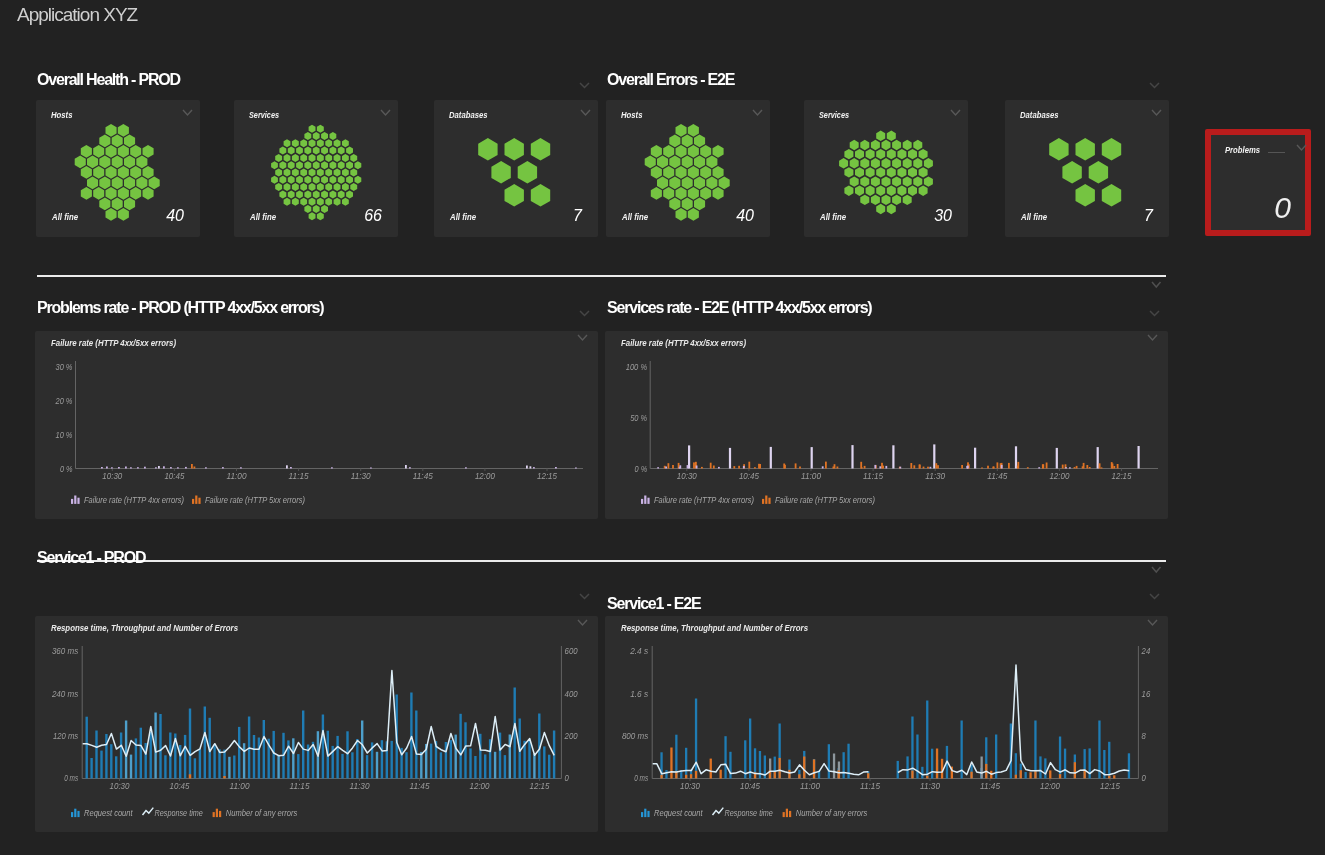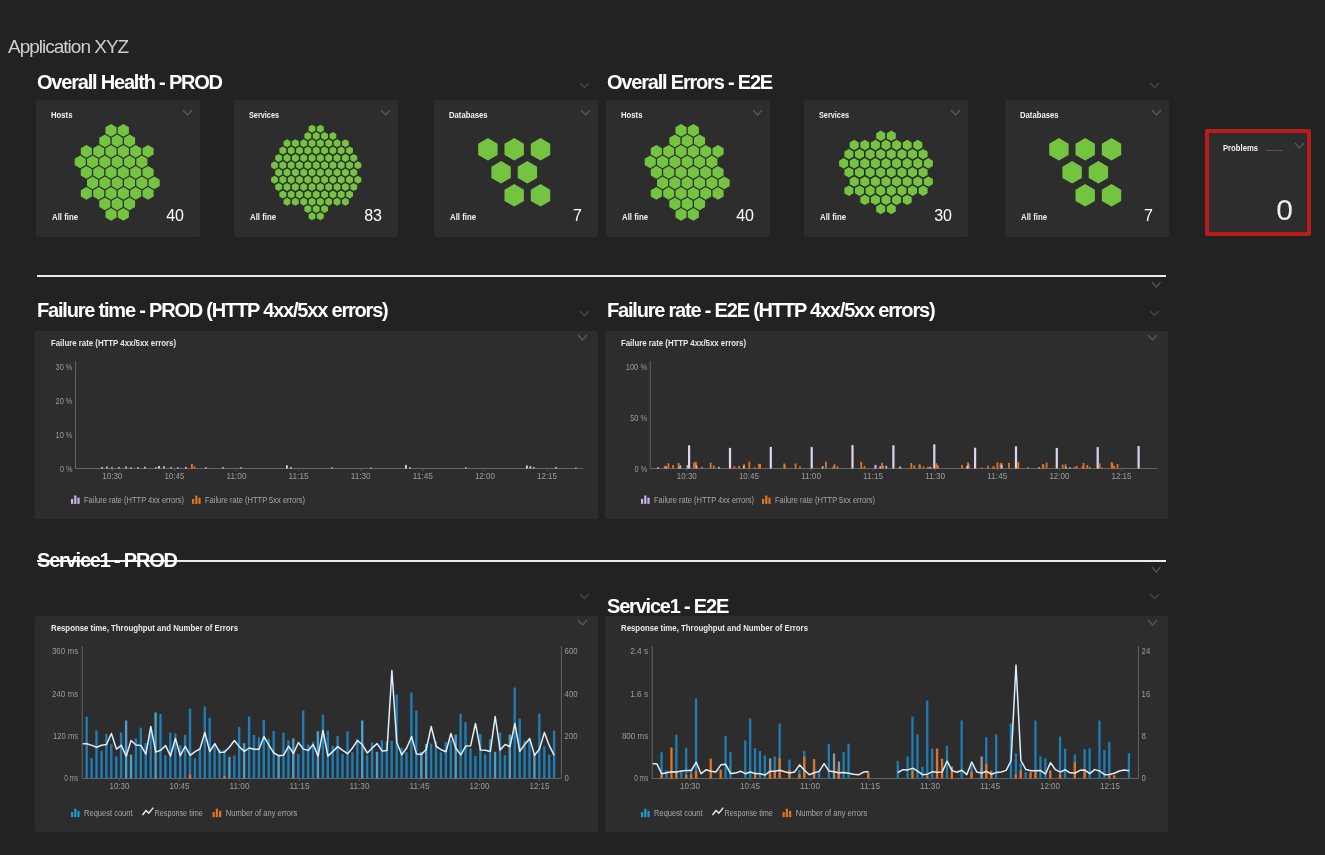--- a/index.html
+++ b/index.html
@@ -1,19 +1,19 @@
 <!DOCTYPE html>
 <html><head><meta charset="utf-8">
 <style>
 * { margin:0; padding:0; box-sizing:border-box; }
 html,body { width:1325px; height:855px; background:#222222; overflow:hidden;
   font-family:"Liberation Sans", sans-serif; position:relative; }
-.apptitle { position:absolute; left:8px; top:4px; font-size:19px; letter-spacing:-1px; color:#cfcfcf;margin-top:32px; }
-.sect { position:absolute; font-size:20px; font-weight:bold; letter-spacing:-1.2px; color:#ffffff; }
-.tile { position:absolute; background:#2d2d2d; border-radius:2px; }
+.apptitle { position:absolute; left:17px; top:4px; font-size:19px; letter-spacing:-1px; color:#cfcfcf; }
+.sect { position:absolute; font-size:16px; font-weight:bold; letter-spacing:-1.2px; color:#ffffff; }
+.tile { position:absolute; background:#2d2d2d; border-radius:2px;font-style:italic; }
 .tile svg { position:absolute; left:0; top:0; }
 .tnum { position:absolute; right:16px; bottom:12px; font-size:16px; color:#ffffff; }
 .pnum { position:absolute; right:14px; bottom:5.5px; font-size:30px; font-weight:300; color:#efefef; }
 .divider { position:absolute; left:37px; width:1129px; height:2.5px; background:#ececec; }
 text { font-family:"Liberation Sans", sans-serif; }
 .tt { font-size:9.5px; font-weight:bold; fill:#f2f2f2; }
 .ct { font-size:9.5px; font-weight:bold; fill:#e9e9e9; }
 .axl { font-size:9px; fill:#9c9c9c; }
 .leg { font-size:9px; fill:#a8a8a8; }
 </style></head>
@@ -171,21 +171,21 @@
       <polygon points="94.7,97.8 98.1,99.7 98.1,103.7 94.7,105.7 91.3,103.7 91.3,99.7" fill="#75c441"></polygon>
       <polygon points="103.1,97.8 106.5,99.7 106.5,103.7 103.1,105.7 99.6,103.7 99.6,99.7" fill="#75c441"></polygon>
       <polygon points="111.4,97.8 114.8,99.7 114.8,103.7 111.4,105.7 108.0,103.7 108.0,99.7" fill="#75c441"></polygon>
       <polygon points="73.9,105.0 77.3,107.0 77.3,111.0 73.9,113.0 70.4,111.0 70.4,107.0" fill="#75c441"></polygon>
       <polygon points="82.2,105.0 85.6,107.0 85.6,111.0 82.2,113.0 78.8,111.0 78.8,107.0" fill="#75c441"></polygon>
       <polygon points="90.5,105.0 94.0,107.0 94.0,111.0 90.5,113.0 87.1,111.0 87.1,107.0" fill="#75c441"></polygon>
       <polygon points="78.0,112.3 81.5,114.3 81.5,118.3 78.0,120.2 74.6,118.3 74.6,114.3" fill="#75c441"></polygon>
       <polygon points="86.4,112.3 89.8,114.3 89.8,118.3 86.4,120.2 82.9,118.3 82.9,114.3" fill="#75c441"></polygon>
 <text class="tt" x="16" y="119.5" textLength="26" lengthAdjust="spacingAndGlyphs">All fine</text>
 </svg>
-<div class="tnum">83</div>
+<div class="tnum">66</div>
 </div>
 <div class="tile" style="left:434px;top:100px;width:164px;height:137px">
 <svg width="164" height="137">
 <text class="tt" x="15" y="18.3" textLength="38.5" lengthAdjust="spacingAndGlyphs">Databases</text>
 <path d="M147,10 L151.5,15 L156,10" fill="none" stroke="#585858" stroke-width="1.4"></path>
 <polygon points="53.9,38.1 63.6,43.7 63.6,54.9 53.9,60.5 44.2,54.9 44.2,43.7" fill="#75c441"></polygon>
       <polygon points="80.2,38.1 89.9,43.7 89.9,54.9 80.2,60.5 70.5,54.9 70.5,43.7" fill="#75c441"></polygon>
       <polygon points="106.5,38.1 116.2,43.7 116.2,54.9 106.5,60.5 96.8,54.9 96.8,43.7" fill="#75c441"></polygon>
       <polygon points="67.1,61.1 76.8,66.7 76.8,77.9 67.1,83.5 57.4,77.9 57.4,66.7" fill="#75c441"></polygon>
       <polygon points="93.4,61.1 103.1,66.7 103.1,77.9 93.4,83.5 83.7,77.9 83.7,66.7" fill="#75c441"></polygon>
@@ -316,37 +316,37 @@
       <polygon points="80.2,38.1 89.9,43.7 89.9,54.9 80.2,60.5 70.5,54.9 70.5,43.7" fill="#75c441"></polygon>
       <polygon points="106.5,38.1 116.2,43.7 116.2,54.9 106.5,60.5 96.8,54.9 96.8,43.7" fill="#75c441"></polygon>
       <polygon points="67.1,61.1 76.8,66.7 76.8,77.9 67.1,83.5 57.4,77.9 57.4,66.7" fill="#75c441"></polygon>
       <polygon points="93.4,61.1 103.1,66.7 103.1,77.9 93.4,83.5 83.7,77.9 83.7,66.7" fill="#75c441"></polygon>
       <polygon points="80.2,84.1 89.9,89.7 89.9,100.9 80.2,106.5 70.5,100.9 70.5,89.7" fill="#75c441"></polygon>
       <polygon points="106.5,84.1 116.2,89.7 116.2,100.9 106.5,106.5 96.8,100.9 96.8,89.7" fill="#75c441"></polygon>
 <text class="tt" x="16" y="119.5" textLength="26" lengthAdjust="spacingAndGlyphs">All fine</text>
 </svg>
 <div class="tnum">7</div>
 </div>
-<div class="tile" style="left:1205px;top:129px;width:106px;height:107px;border:4px solid #b91c1c">
+<div class="tile" style="left:1205px;top:129px;width:106px;height:107px;border:6px solid #b91c1c">
 <svg width="104" height="105">
       <text class="tt" x="14" y="18.3" textLength="35" lengthAdjust="spacingAndGlyphs">Problems</text>
       <path d="M86,10 L90.5,15 L95,10" fill="none" stroke="#585858" stroke-width="1.4"></path>
       <line x1="57" y1="17.5" x2="74" y2="17.5" stroke="#555" stroke-width="1"></line>
     </svg>
 <div class="pnum">0</div>
   </div>
 <div class="divider" style="top:274.5px"></div>
 <svg style="position:absolute;left:1150.5px;top:281px" width="11.5" height="8">
     <path d="M1,1 L5.25,6 L9.5,1" fill="none" stroke="#4f4f4f" stroke-width="1.5"></path>
   </svg>
-<div class="sect" style="left:37px;top:298.5px">Failure time - PROD (HTTP 4xx/5xx errors)</div>
+<div class="sect" style="left:37px;top:298.5px">Problems rate - PROD (HTTP 4xx/5xx errors)</div>
 <svg style="position:absolute;left:578.5px;top:309.5px" width="12" height="7.5">
     <path d="M1,1 L5.5,5.5 L10,1" fill="none" stroke="#454545" stroke-width="1.5"></path>
   </svg>
-<div class="sect" style="left:607px;top:298.5px">Failure rate - E2E (HTTP 4xx/5xx errors)</div>
+<div class="sect" style="left:607px;top:298.5px">Services rate - E2E (HTTP 4xx/5xx errors)</div>
 <svg style="position:absolute;left:1149px;top:309.5px" width="12" height="7.5">
     <path d="M1,1 L5.5,5.5 L10,1" fill="none" stroke="#454545" stroke-width="1.5"></path>
   </svg>
 <div class="tile" style="left:35px;top:331px;width:563px;height:188px">
     <svg width="563" height="188">
       <text class="ct" x="16" y="15" textLength="125" lengthAdjust="spacingAndGlyphs">Failure rate (HTTP 4xx/5xx errors)</text>
       <path d="M543,4 L547.5,9 L552,4" fill="none" stroke="#585858" stroke-width="1.4"></path>
       <line x1="40.5" y1="30" x2="40.5" y2="137.5" stroke="#646464" stroke-width="1"></line>
       <line x1="40.5" y1="137.5" x2="548" y2="137.5" stroke="#646464" stroke-width="1"></line>
       <text class="axl" x="20.5" y="38.8" textLength="17" lengthAdjust="spacingAndGlyphs">30 %</text>

